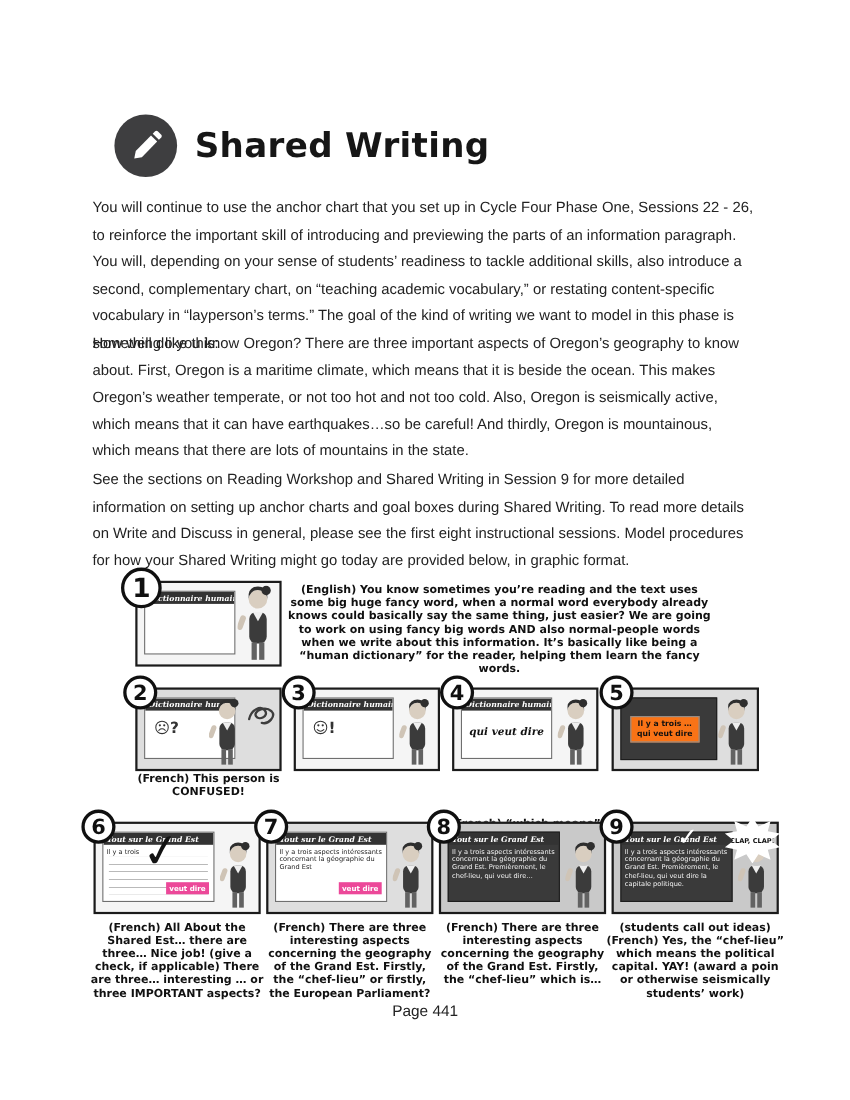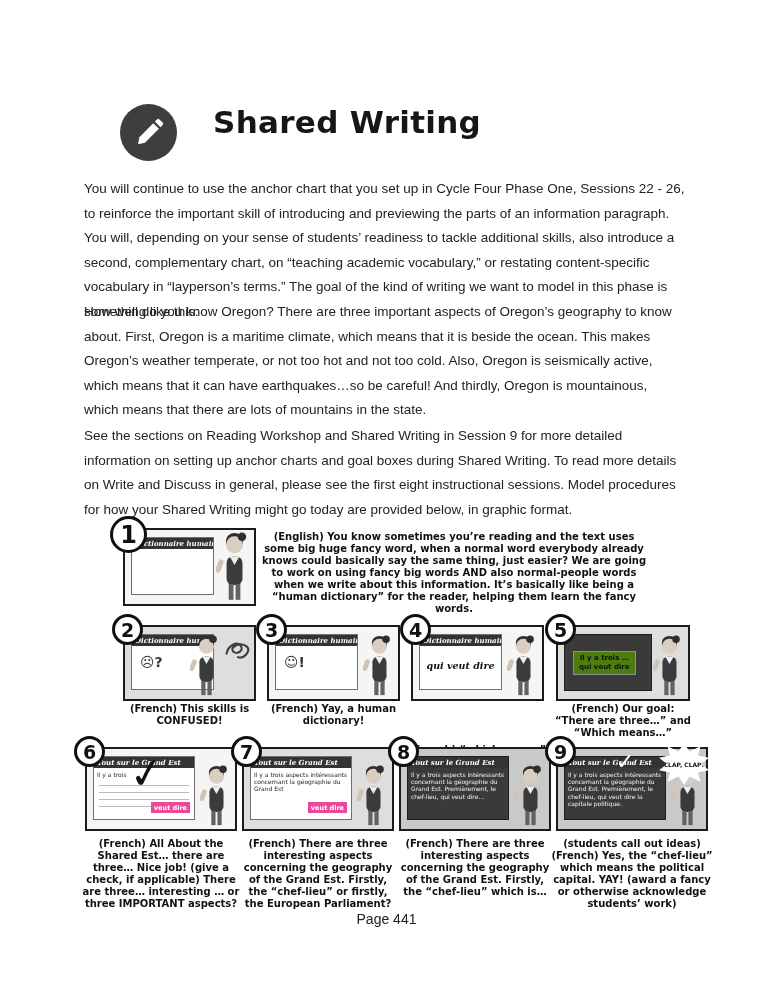--- a/index.html
+++ b/index.html
@@ -3,21 +3,21 @@
 <meta charset="utf-8">
 <style>
   * { margin:0; padding:0; box-sizing:border-box; }
   html,body { background:#ffffff; }
   .page {
     position:relative; width:773px; height:1000px; margin:0 auto;
     background:#fff; overflow:hidden;
     font-family:"Liberation Sans", sans-serif; color:#1c1c1c;
   }
   
-  .brand { position:absolute; left:120px; top:104px; display:flex; align-items:flex-start; gap:36px; }
+  .brand { position:absolute; left:104px; top:104px; display:flex; align-items:center; gap:16px; }
   .brand-icon {
     width:57px; height:57px; border-radius:50%; background:#3e3e40;
     display:flex; align-items:center; justify-content:center; flex:0 0 auto;
   }
   .title {
     font-family:"DejaVu Sans", sans-serif; font-weight:800; font-size:31px;
     letter-spacing:.3px; color:#161616;
   }
   
   .para {
@@ -63,21 +63,21 @@
   }
   .bubble {
     font-family:"DejaVu Sans", sans-serif; font-weight:700; font-size:14px; color:#333;
     padding:8px 0 0 8px;
   }
   .board-script {
     font-family:"DejaVu Serif", serif; font-style:italic; font-weight:700; font-size:9.5px;
     text-align:center; margin-top:14px; color:#111;
   }
   .whitebox {
-    position:absolute; left:8px; top:16px; background:#4d7c0f; border:1px solid #909090;
+    position:absolute; left:8px; top:16px; background:#f97316; border:1px solid #909090;
     color:#111; padding:2px 5px; text-align:center;
     font-family:"DejaVu Sans", sans-serif; font-weight:700; font-size:7px; line-height:9px;
   }
   .board-smalltext {
     font-family:"DejaVu Sans", sans-serif; font-size:6px; line-height:7.4px;
     padding:2.5px 3px; color:#1e1e1e;
   }
   .dark .board-smalltext { color:#f3f3f3; }
   .ruled {
     position:absolute; left:5px; right:5px; top:22px; bottom:6px;
@@ -178,33 +178,32 @@
       <div class="board-header">Dictionnaire humain</div>
       <div class="bubble">☹?</div>
     </div>
     <svg class="teacher" viewBox="0 0 34 66">
         <use href="#teacher"></use>
       </svg>
     <svg class="scribble" viewBox="0 0 34 30">
       <path d="M4 18 C6 8 16 4 20 9 C25 15 14 20 11 15 C8 10 20 4 27 10 C32 15 24 24 17 22" stroke="#3d3d3d" stroke-width="2.4" fill="none" stroke-linecap="round"></path>
     </svg>
   </div>
-  <div class="caption cap2">(French) This skills is CONFUSED!</div>
+  <div class="caption cap2">(French) This person is CONFUSED!</div>
 
   <div class="panel pn3 bg-a">
     <div class="badge">3</div>
     <div class="board">
       <div class="board-header">Dictionnaire humain</div>
       <div class="bubble">☺!</div>
     </div>
     <svg class="teacher" viewBox="0 0 34 66">
         <use href="#teacher"></use>
       </svg>
   </div>
-  <div class="caption cap3">(French) Yay, a human dictionary!</div>
 
   <div class="panel pn4 bg-a">
     <div class="badge">4</div>
     <div class="board">
       <div class="board-header">Dictionnaire humain</div>
       <div class="board-script">qui veut dire</div>
     </div>
     <svg class="teacher" viewBox="0 0 34 66">
         <use href="#teacher"></use>
       </svg>
@@ -216,21 +215,20 @@
     <div class="board dark">
       <div class="whitebox">
         <div>Il y a trois …</div>
         <div>qui veut dire</div>
       </div>
     </div>
     <svg class="teacher" viewBox="0 0 34 66">
         <use href="#teacher"></use>
       </svg>
   </div>
-  <div class="caption cap5">(French) Our goal: “There are three…” and “Which means…”</div>
 
   <div class="panel pn6 bg-a">
     <div class="badge">6</div>
     <div class="board">
       <div class="board-header">Tout sur le Grand Est</div>
       <div class="board-smalltext">Il y a trois</div>
       <div class="ruled"></div>
       <div class="chip">veut dire</div>
     </div>
     <div class="check-big">✓</div>
@@ -270,16 +268,16 @@
     <div class="board dark">
       <div class="board-header">Tout sur le Grand Est</div>
       <div class="board-smalltext">Il y a trois aspects intéressants concernant la géographie du Grand Est. Premièrement, le chef-lieu, qui veut dire la capitale politique.</div>
     </div>
     <div class="check-white">✓</div>
     <div class="burst">CLAP, CLAP!</div>
     <svg class="teacher" viewBox="0 0 34 66">
         <use href="#teacher"></use>
       </svg>
   </div>
-  <div class="caption cap9">(students call out ideas) (French) Yes, the “chef-lieu” which means the political capital. YAY! (award a fancy or otherwise acknowledge students’ work)</div>
+  <div class="caption cap9">(students call out ideas) (French) Yes, the “chef-lieu” which means the political capital. YAY! (award a poin or otherwise seismically students’ work)</div>
 
   <div class="footer">Page 441</div>
 </div>
 
 </body></html>

